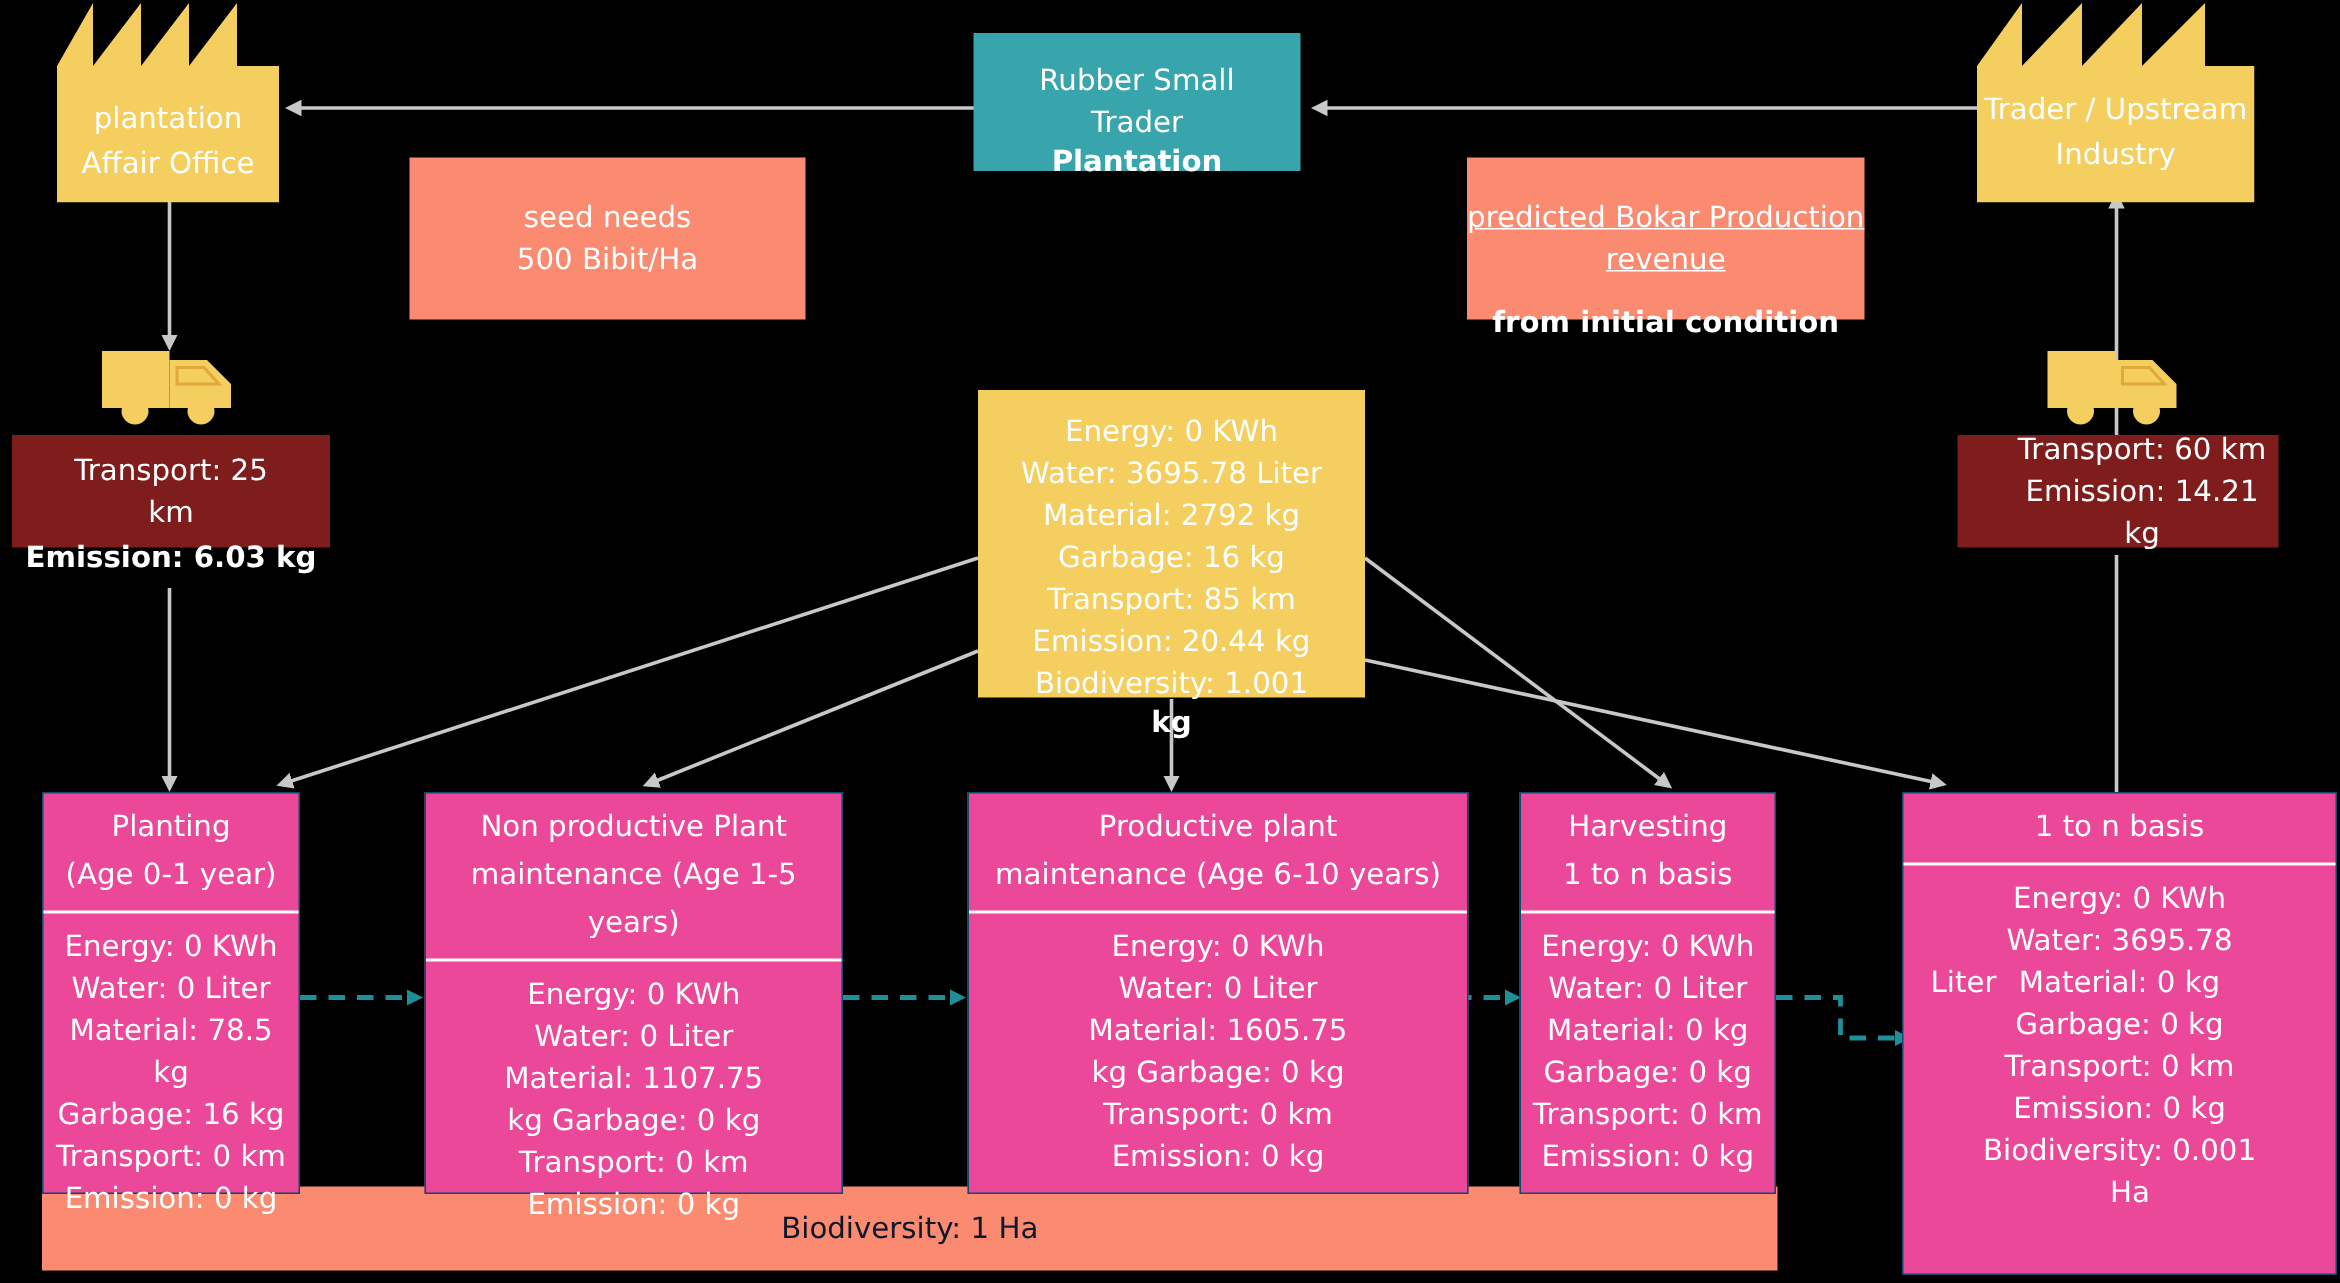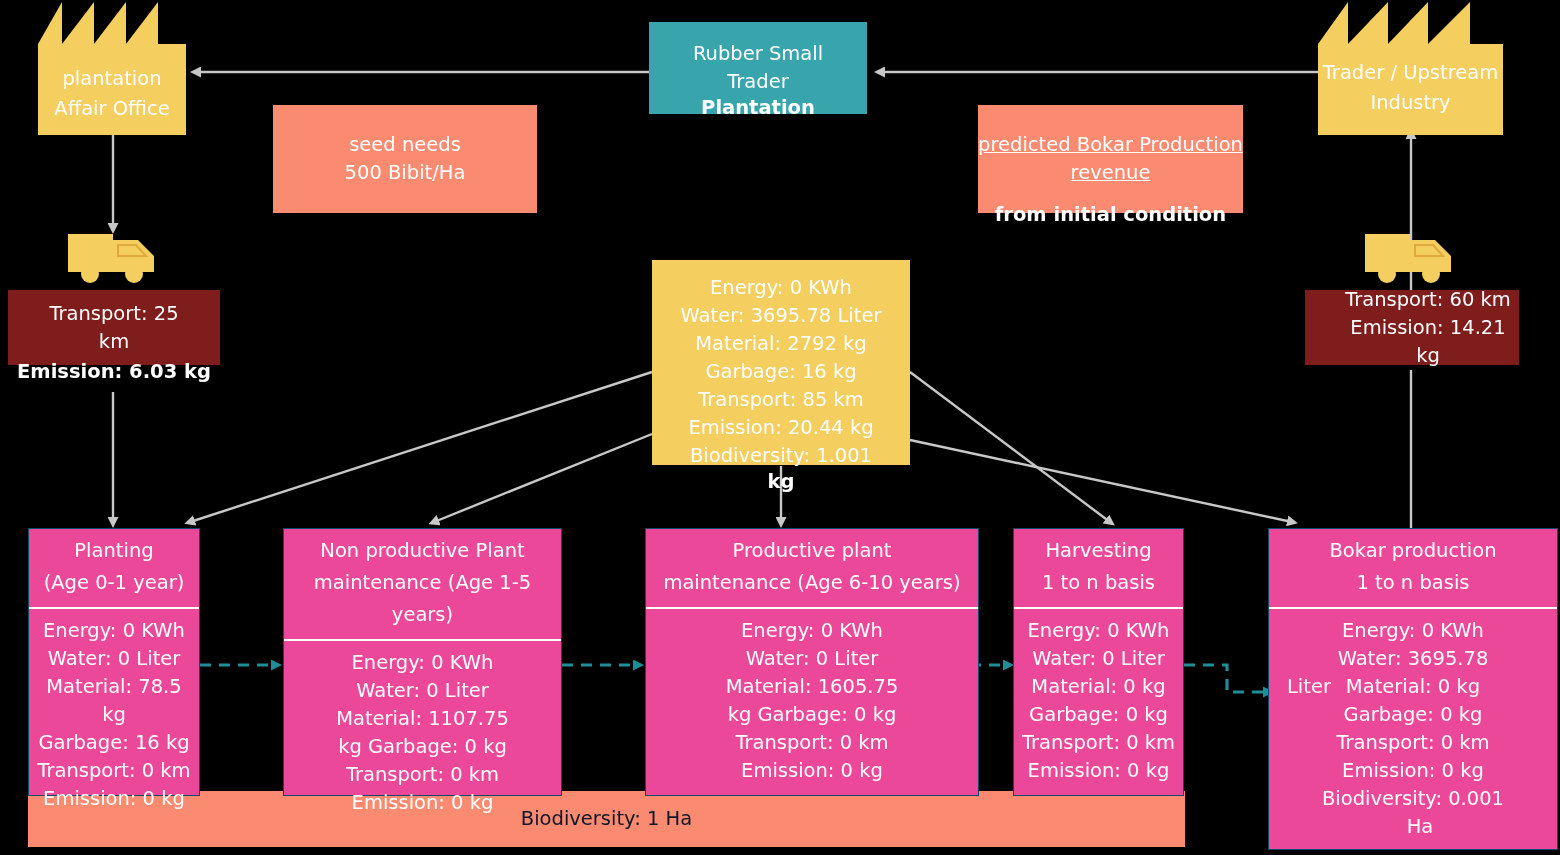--- a/index.html
+++ b/index.html
@@ -226,21 +226,20 @@
       <div>Water: 0 Liter</div>
       <div>Material: 0 kg</div>
       <div>Garbage: 0 kg</div>
       <div>Transport: 0 km</div>
       <div>Emission: 0 kg</div>
     </div>
   </div>
 
   <div class="pnode" style="left:1268px;top:528px;width:290px;height:322px;">
     <div class="hdr">
-      <div>Bokar production</div>
       <div>1 to n basis</div>
     </div>
     <div class="bdy" style="position:relative;">
       <div>Energy: 0 KWh</div>
       <div>Water: 3695.78</div>
 
       <div style="position:relative;height:28px;">
         <span style="position:absolute;left:14px;top:0;">Liter</span>
         <span style="position:absolute;left:0;top:0;width:100%;text-align:center;">Material: 0 kg</span>
       </div>

